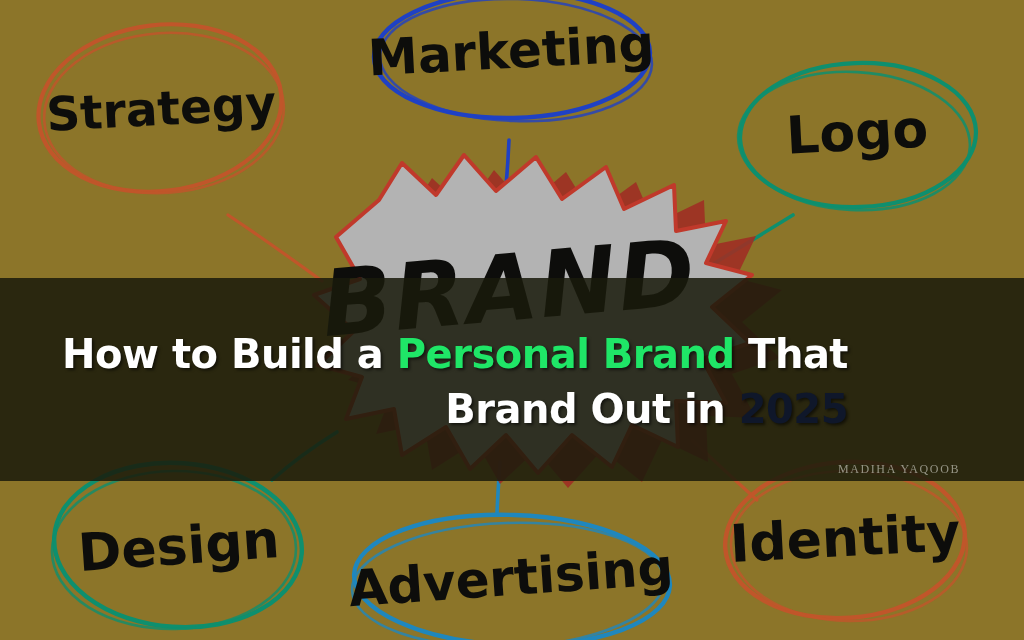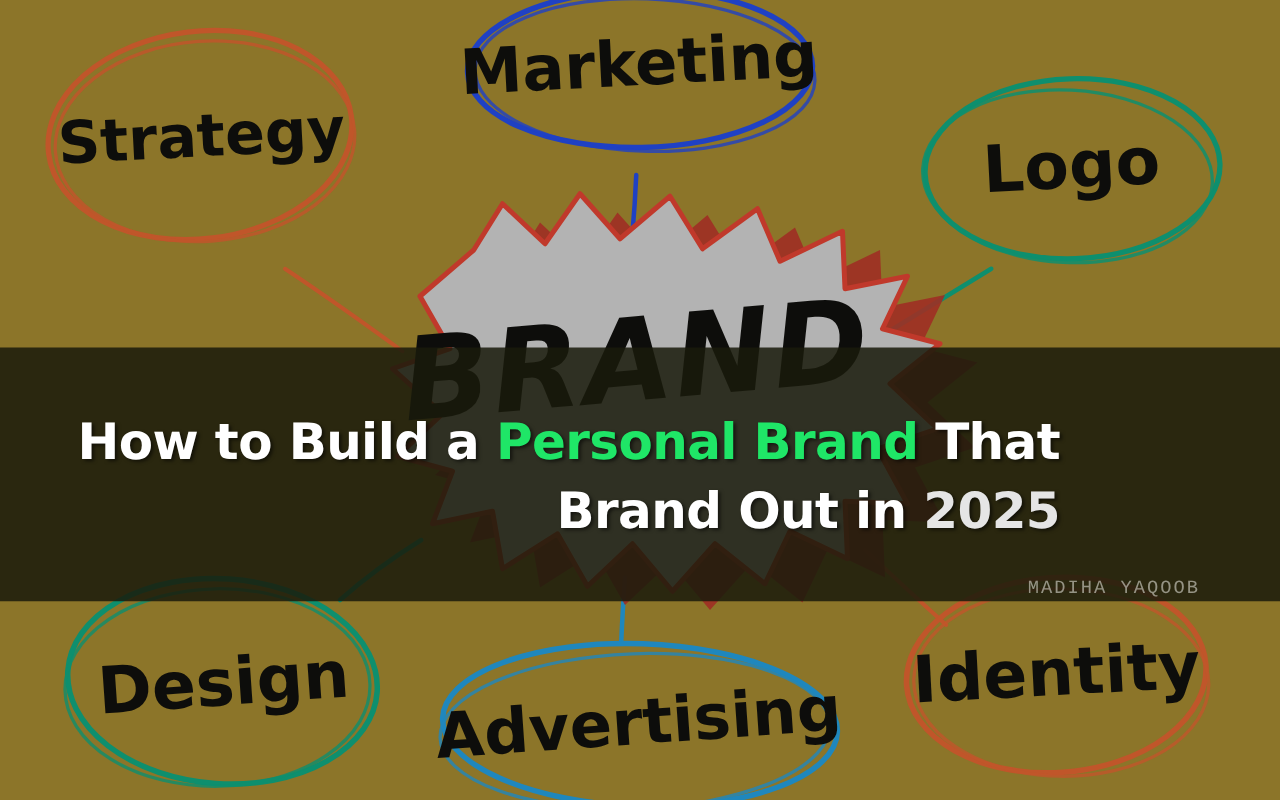--- a/index.html
+++ b/index.html
@@ -53,29 +53,29 @@
     font-family:"DejaVu Sans", sans-serif;
     font-weight:700;
     font-size:40px;
     letter-spacing:-0.5px;
     line-height:1.16;
     color:#ffffff;
     white-space:nowrap;
     text-shadow:2px 2px 3px rgba(0,0,0,0.55);
   }
   .hl-green  { color:#1fe667; }
-  .hl-orange { color:#e5e5e5; }
+  .hl-orange { color:#0f172a; }
 
   
   #watermark {
     position:absolute;
     right:64px; top:462px;
     z-index:7;
-    font-family:Liberation Mono, monospace;
-    font-size:15px;
+    font-family:Liberation Serif, serif;
+    font-size:12px;
     letter-spacing:1.6px;
     color:rgba(215,215,205,0.62);
     white-space:nowrap;
   }
 </style>
 </head>
 <body>
 
 <div id="stage">
 

